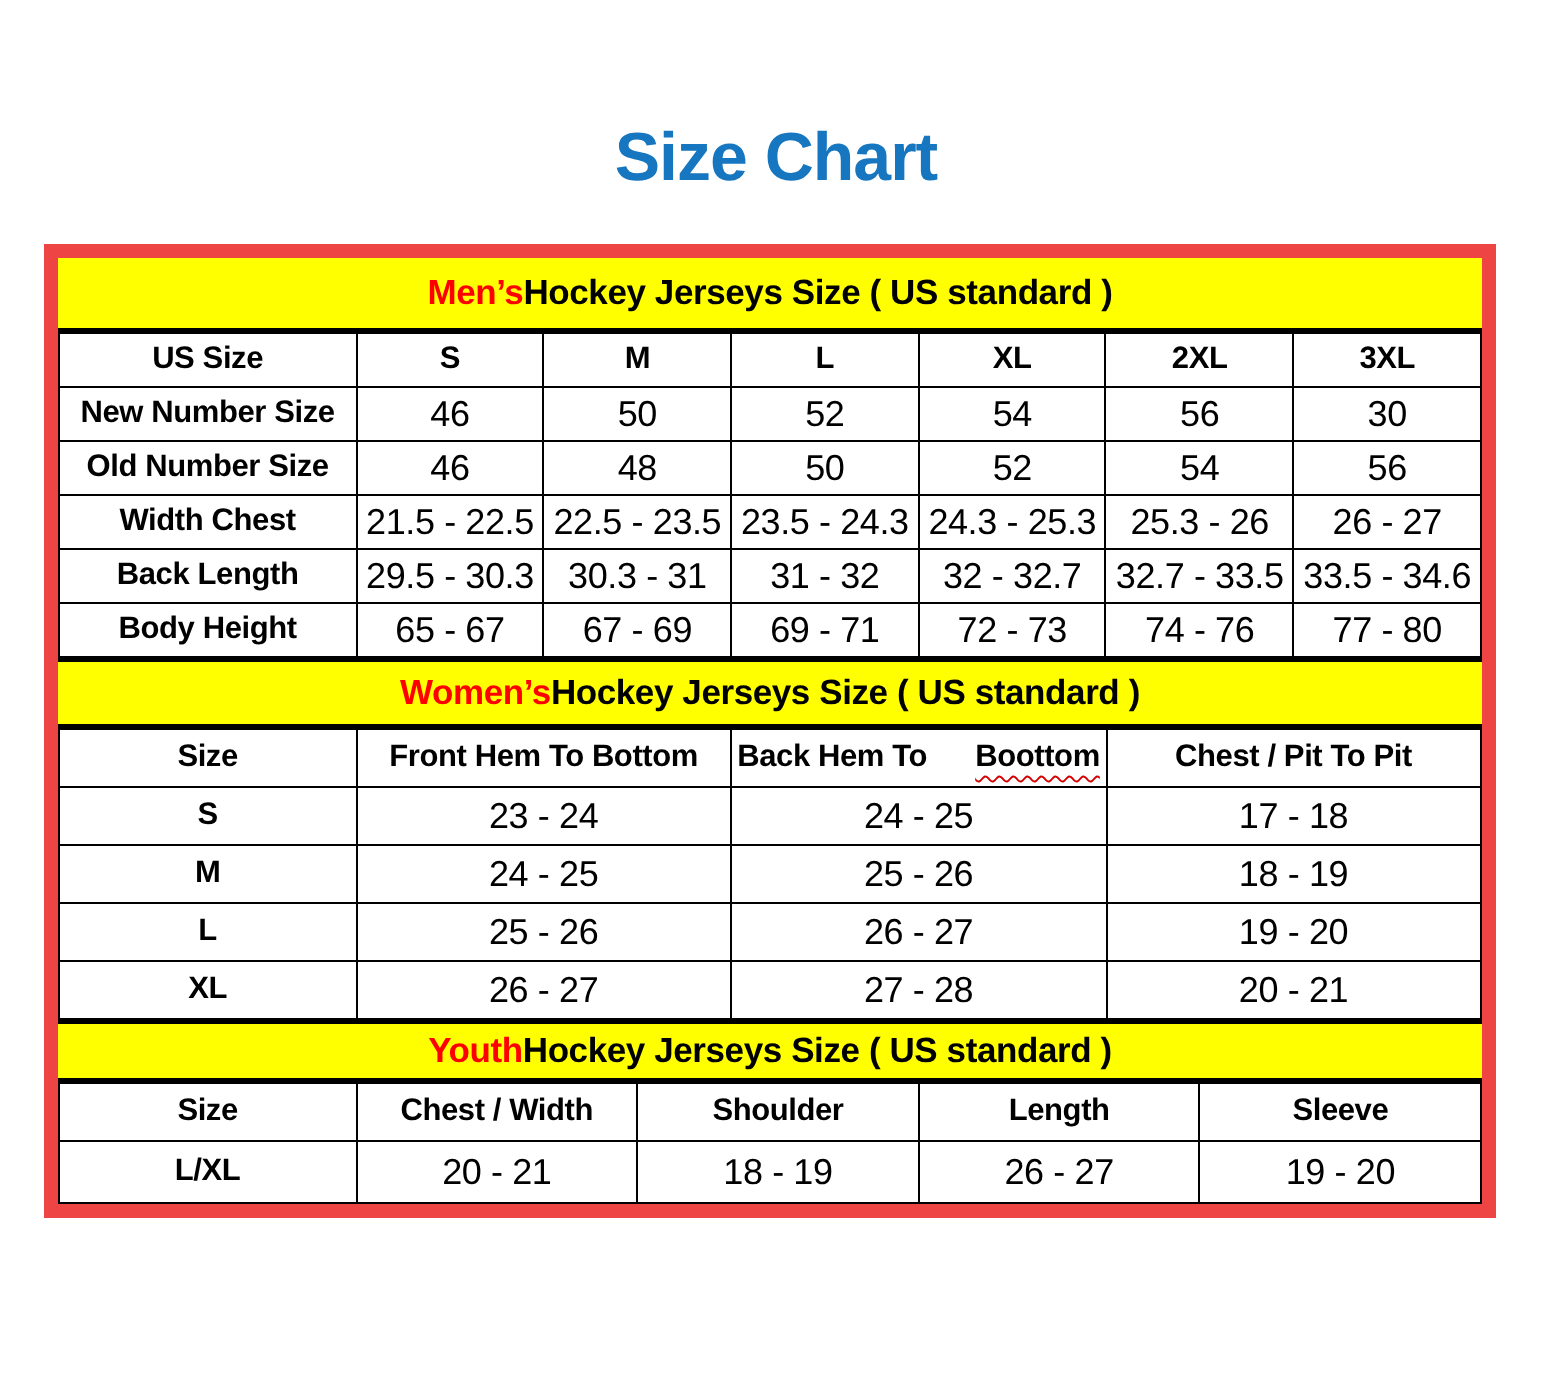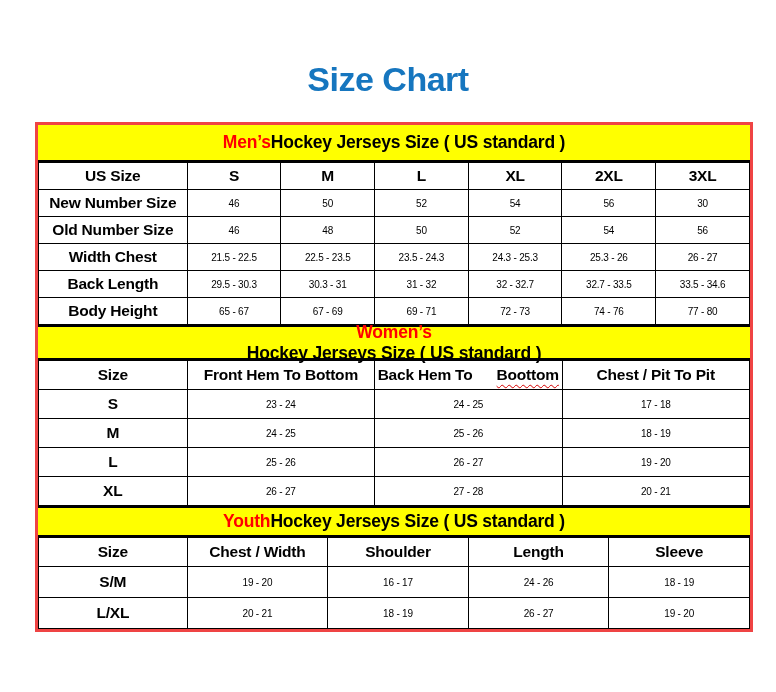--- a/index.html
+++ b/index.html
@@ -9,44 +9,44 @@
     font-family:"Liberation Sans","DejaVu Sans",sans-serif;
     color:#000;
   }
   .title {
     position:absolute; top:60px; left:0; width:100%;
     margin:0; text-align:center;
     font-size:34px; font-weight:700; letter-spacing:-0.5px;
     color:#1676BF;
   }
   .chart {
-    position:absolute; left:35px; top:122px; width:712px;
-    border:3px solid #ef4444; background:#fff;
+    position:absolute; left:22px; top:122px; width:712px;
+    border:7px solid #ef4444; background:#fff;
   }
   .band {
     background:#FFFF00;
     display:flex; justify-content:center; align-items:center;
     font-weight:700; font-size:17.5px; letter-spacing:-0.2px;
     border-top:2.5px solid #000; border-bottom:2.5px solid #000;
     white-space:pre;
   }
   .band-men   { height:35px; border-top:none; }
-  .band-women { height:31px;flex-direction:column; }
+  .band-women { height:31px; }
   .band-youth { height:27px;justify-content:center; }
   .accent { color:#FF0000; }
 
   table { width:100%; border-collapse:collapse; table-layout:fixed; }
   th, td {
     border:1.5px solid #000;
     text-align:center; vertical-align:middle;
     padding:0 2px; overflow:hidden;
     letter-spacing:-0.2px;
   }
   th { font-weight:700; font-size:15.5px; }
-  td { font-weight:400; font-size:10px; }
+  td { font-weight:400; font-size:18px; }
 
   .men th,  .men td   { height:26px; }
   .women th           { height:28px; }
   .women td           { height:27px;margin-left:36px; }
   .youth th           { height:28px; }
   .youth td           { height:30px; }
 
   .wavy {
     text-decoration-line:underline;
     text-decoration-style:wavy;
@@ -188,27 +188,20 @@
     </colgroup>
     <tbody>
         <tr>
       <th>Size</th>
       <th>Chest / Width</th>
       <th>Shoulder</th>
       <th>Length</th>
       <th>Sleeve</th>
     </tr>
     <tr>
-      <th>S/M</th>
-      <td>19 - 20</td>
-      <td>16 - 17</td>
-      <td>24 - 26</td>
-      <td>18 - 19</td>
-    </tr>
-    <tr>
       <th>L/XL</th>
       <td>20 - 21</td>
       <td>18 - 19</td>
       <td>26 - 27</td>
       <td>19 - 20</td>
     </tr>
   </tbody>
     </table>
 
 </div>

